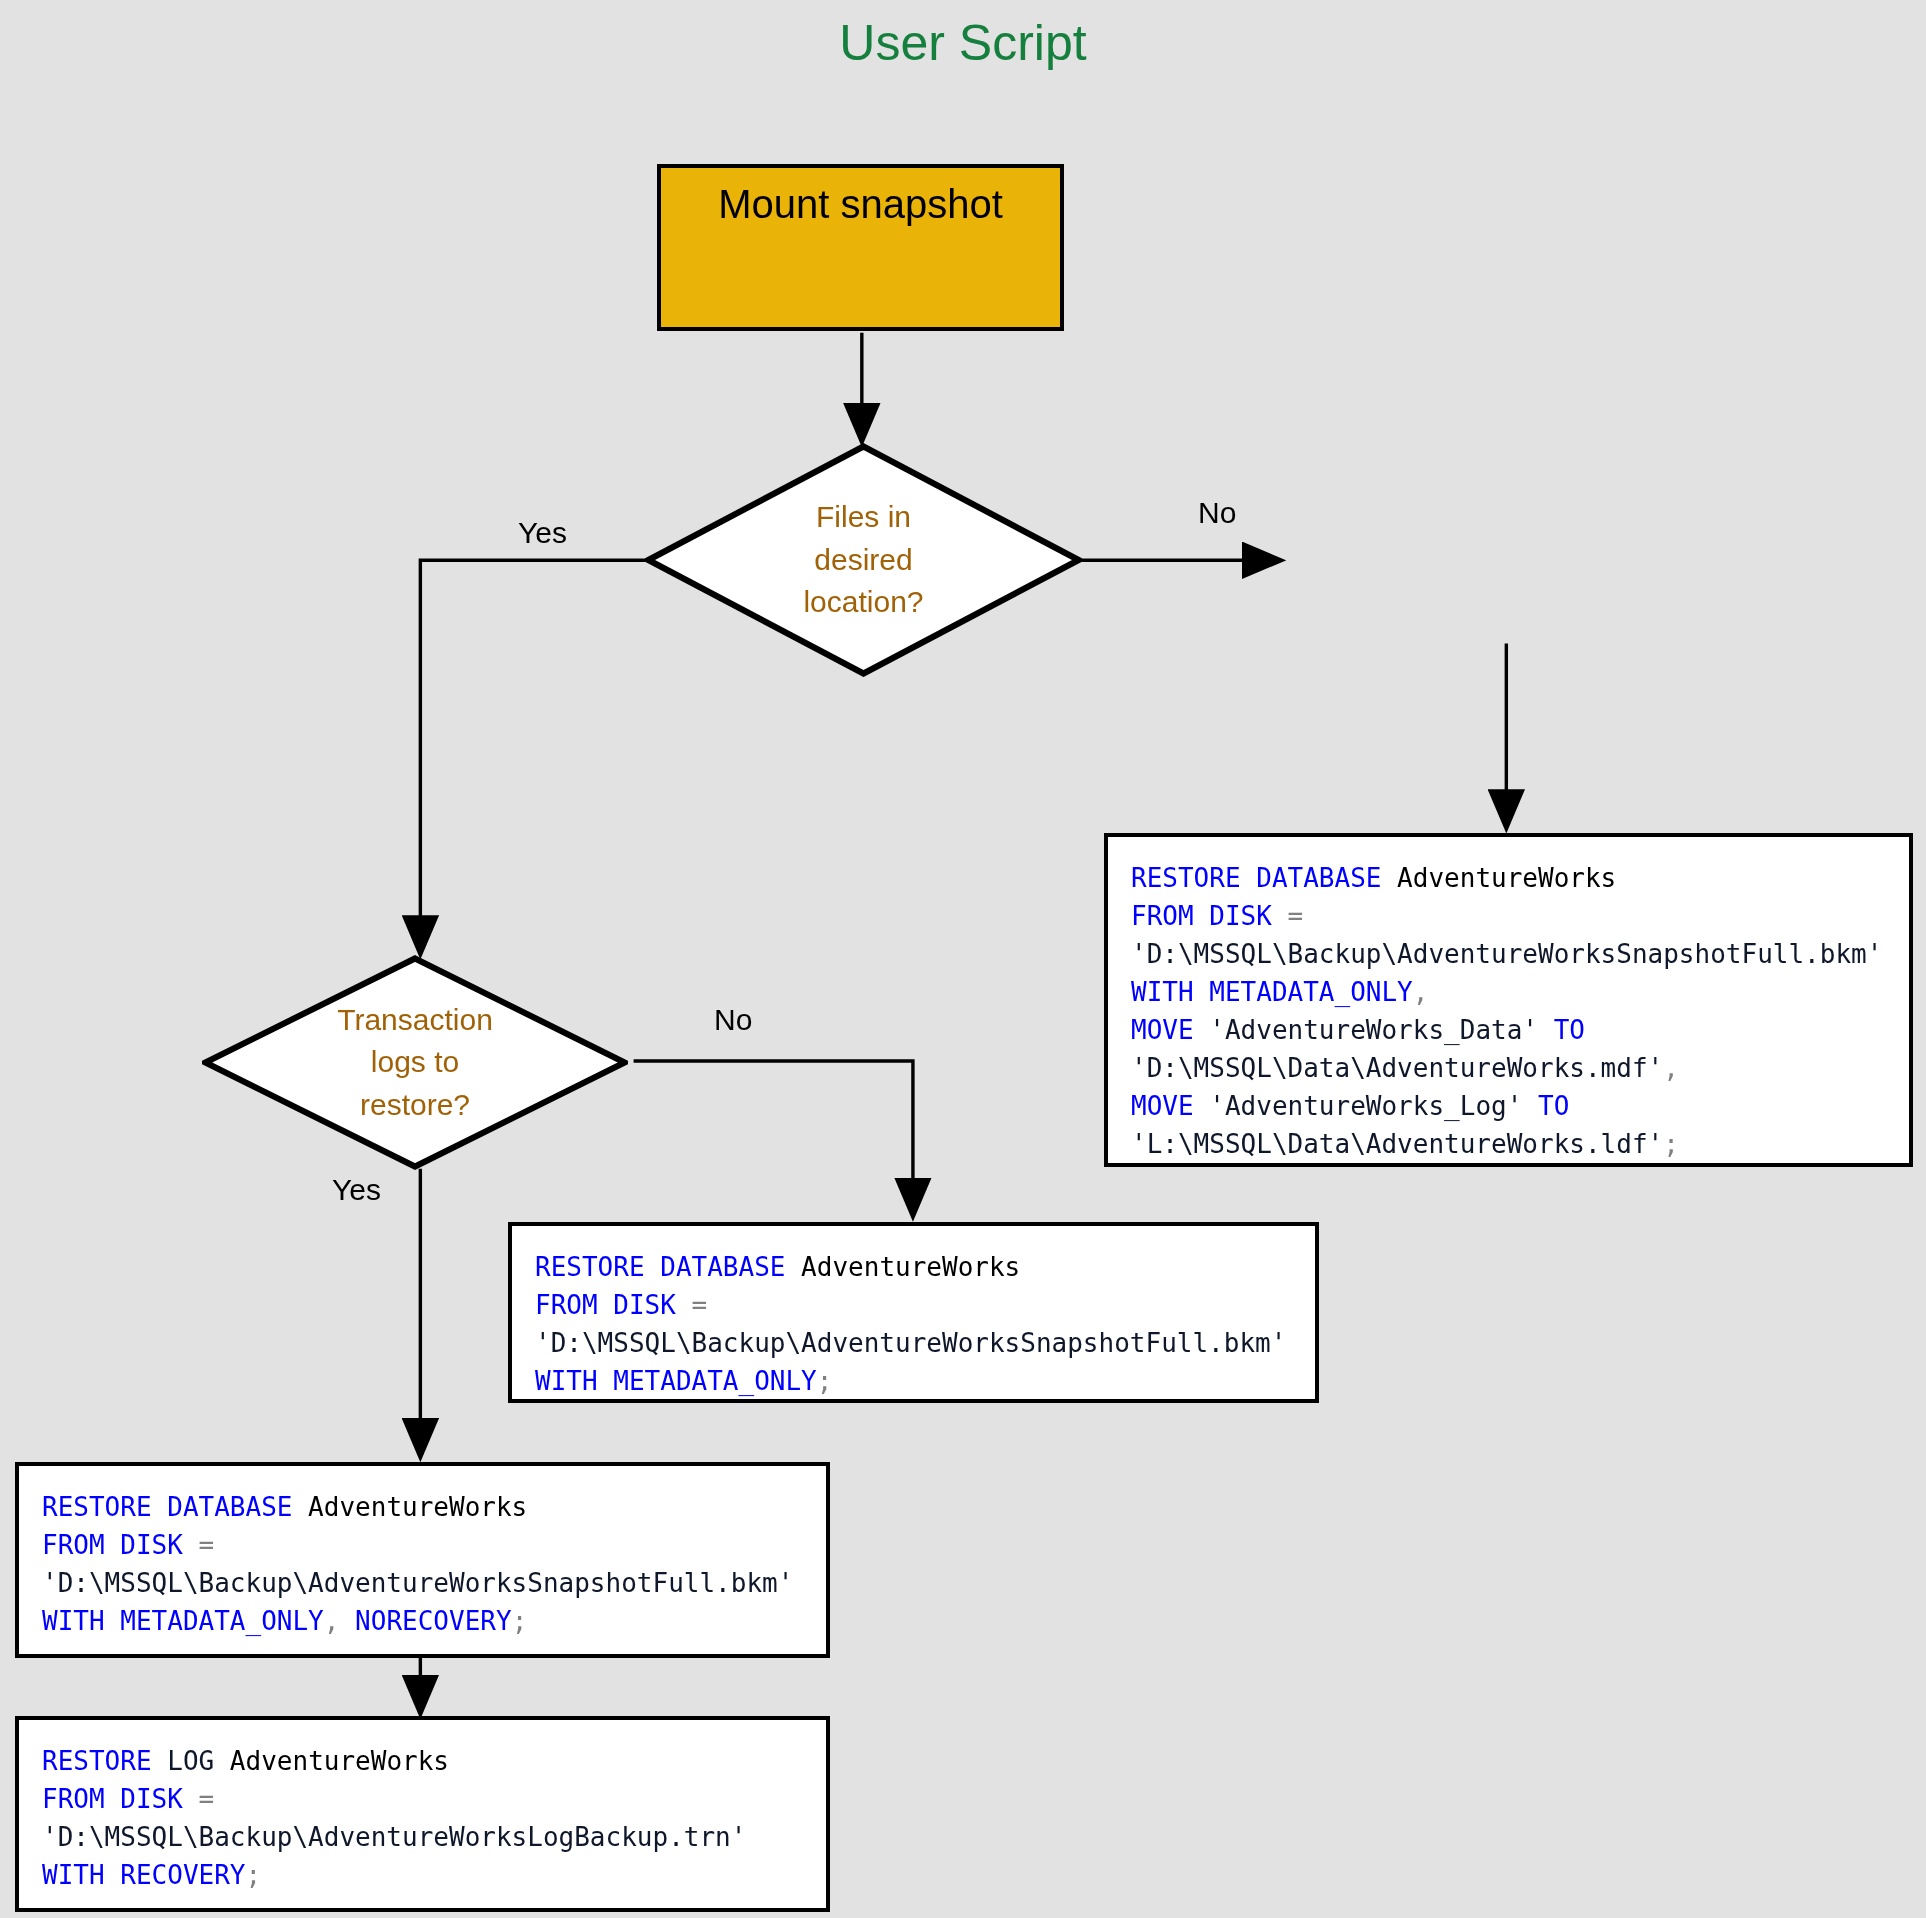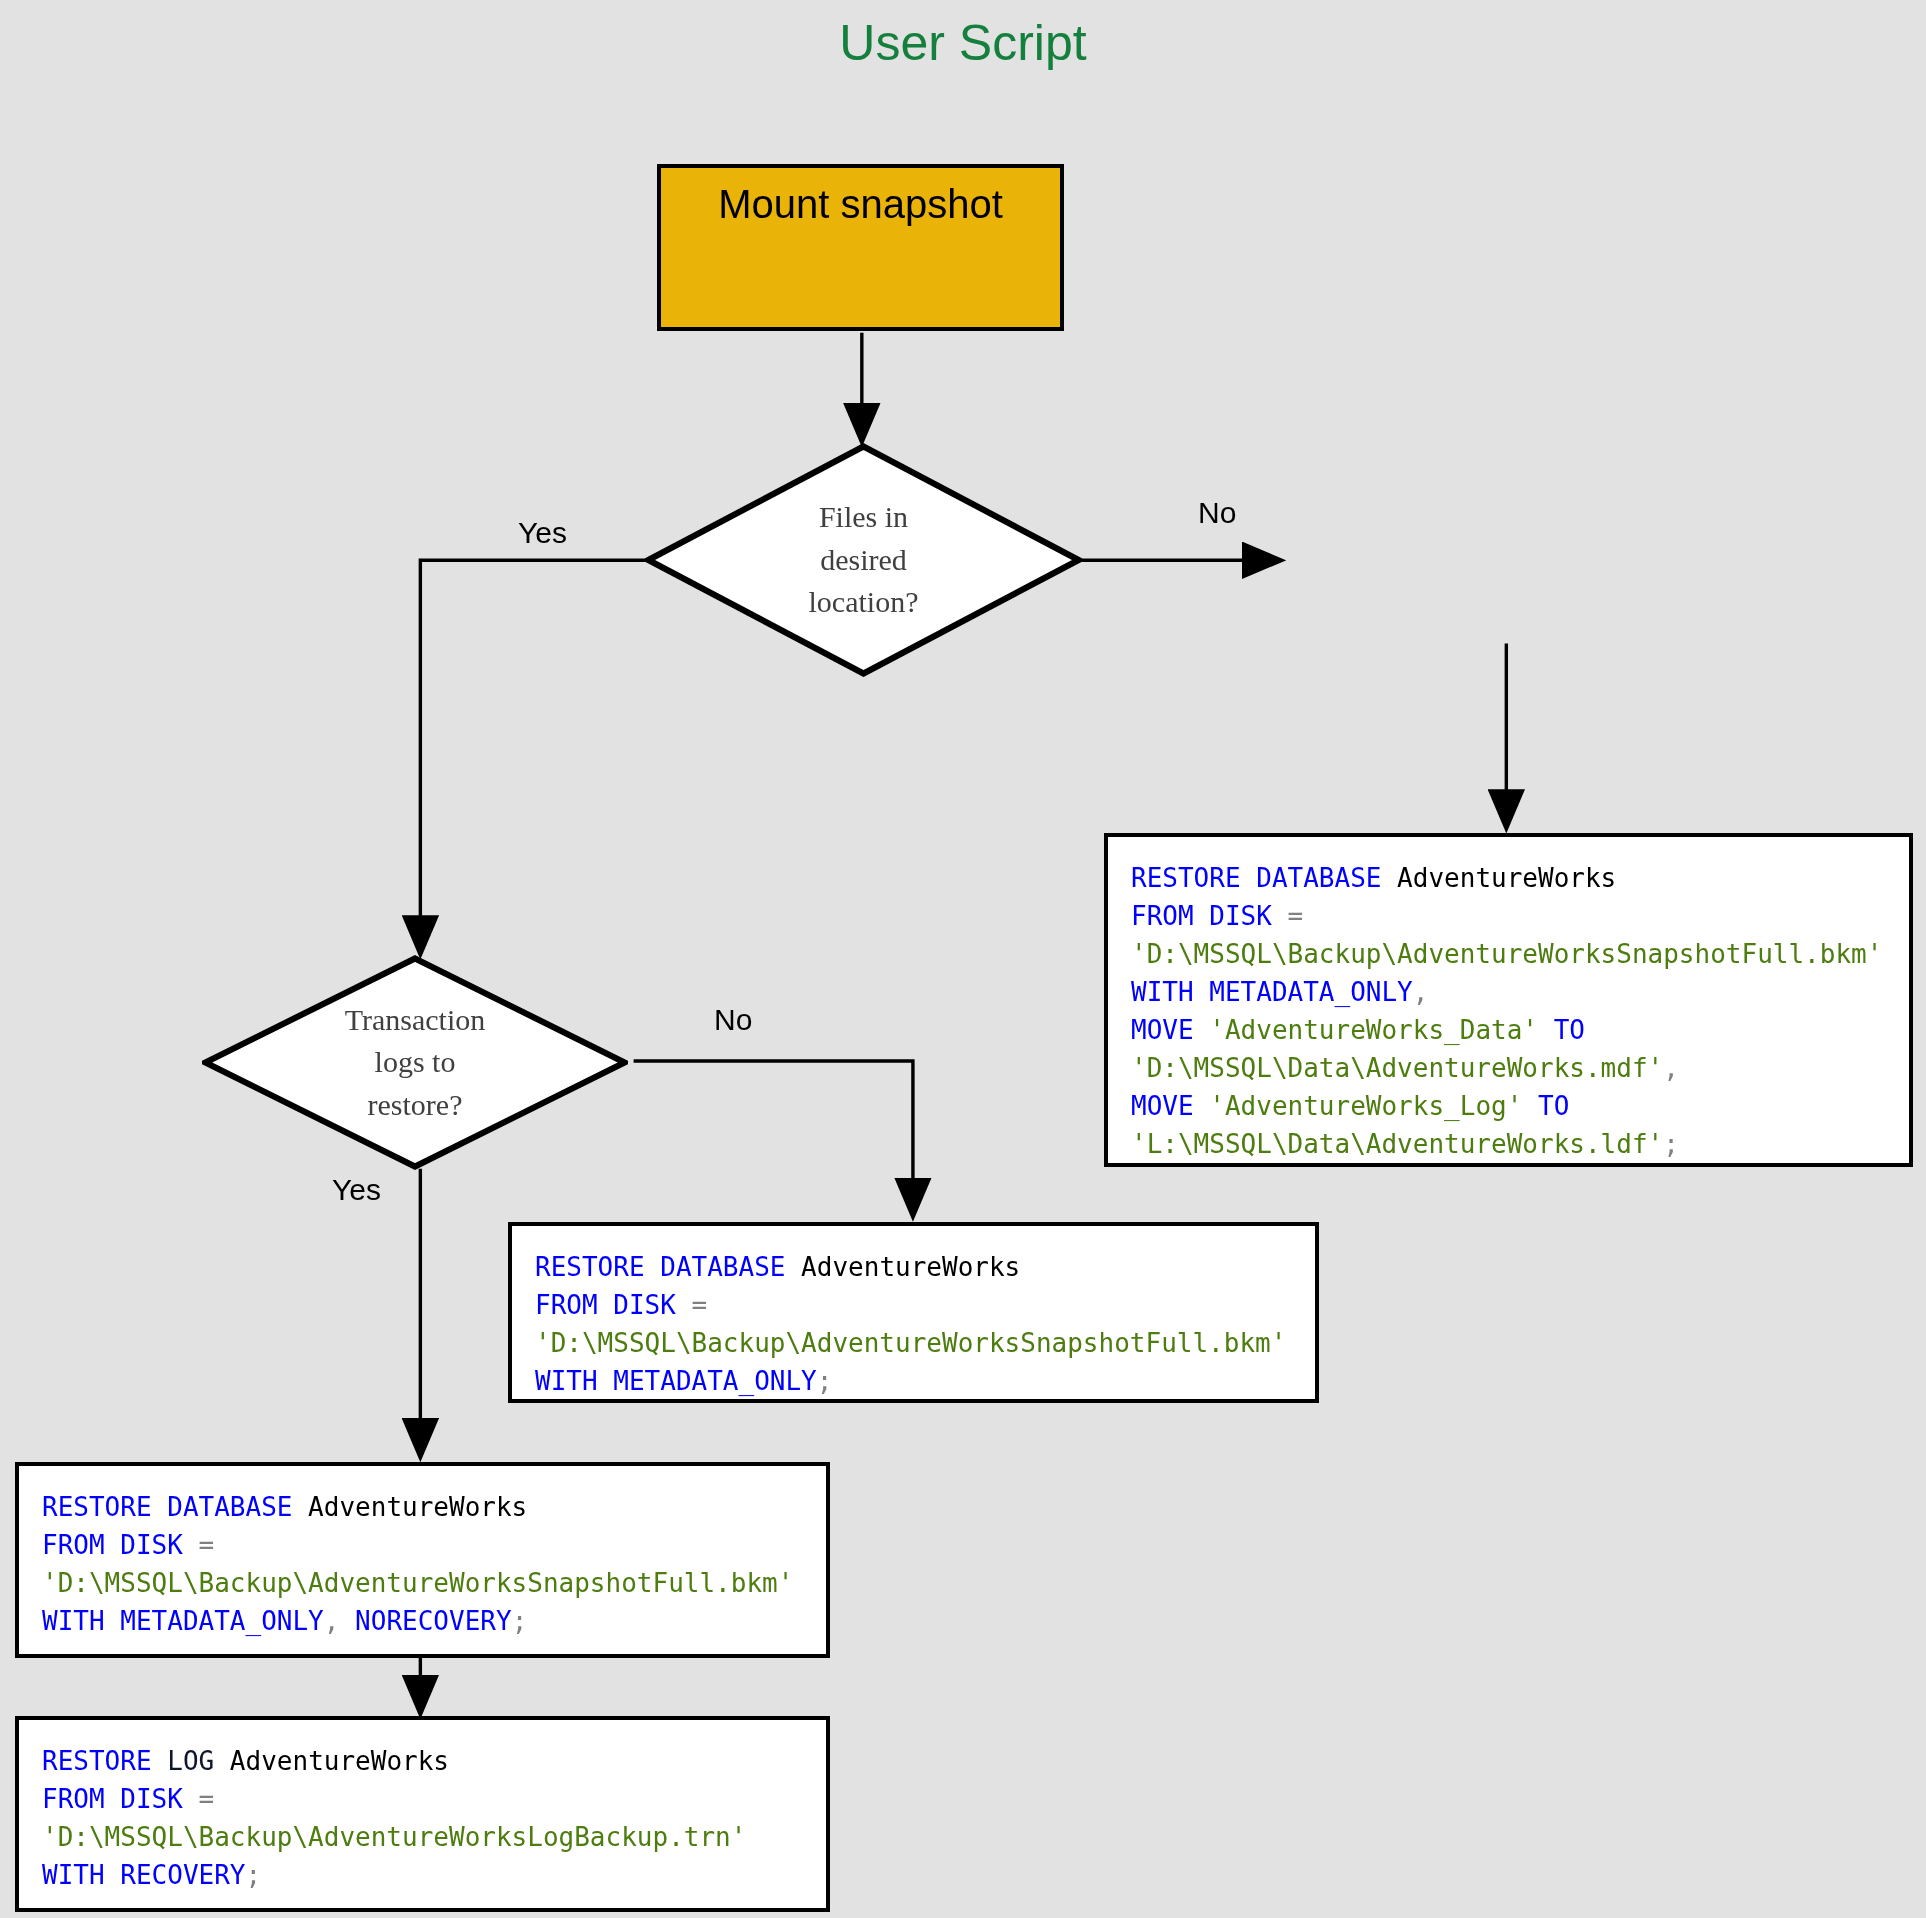--- a/index.html
+++ b/index.html
@@ -63,40 +63,39 @@
   .decision .dlabel {
     position: absolute;
     left: 0; top: 0;
     width: 100%; height: 100%;
     display: flex;
     align-items: center;
     justify-content: center;
     text-align: center;
     font-size: 30px;
     line-height: 1.42;
-    color: #404040;
+    color: #a16207;
     white-space: pre-line;
-    font-family: Liberation Serif, serif;
   }
   .code-box {
     position: absolute;
     background: #ffffff;
     border: 4.8px solid #000000;
     box-sizing: border-box;
     padding: 23px 20.4px 23px 23px;
     font-family: "DejaVu Sans Mono", monospace;
     font-size: 26px;
     line-height: 1.46;
     color: #000000;
     white-space: pre;
     overflow: hidden;
   }
   .kw   { color: #0000ff; margin-top: 16px; }
   .kw2  { color: #0f172a; }
-  .str  { color: #4d7c0f; margin-top: 8px; }
+  .str  { color: #0f172a; margin-top: 8px; }
   .pun  { color: #808080; }
   .ident{ color: #000000; }
   .edge-label {
     position: absolute;
     font-size: 30px;
     color: #000000;
     font-family: "Liberation Sans", sans-serif;
     white-space: nowrap;
   }
 </style>

